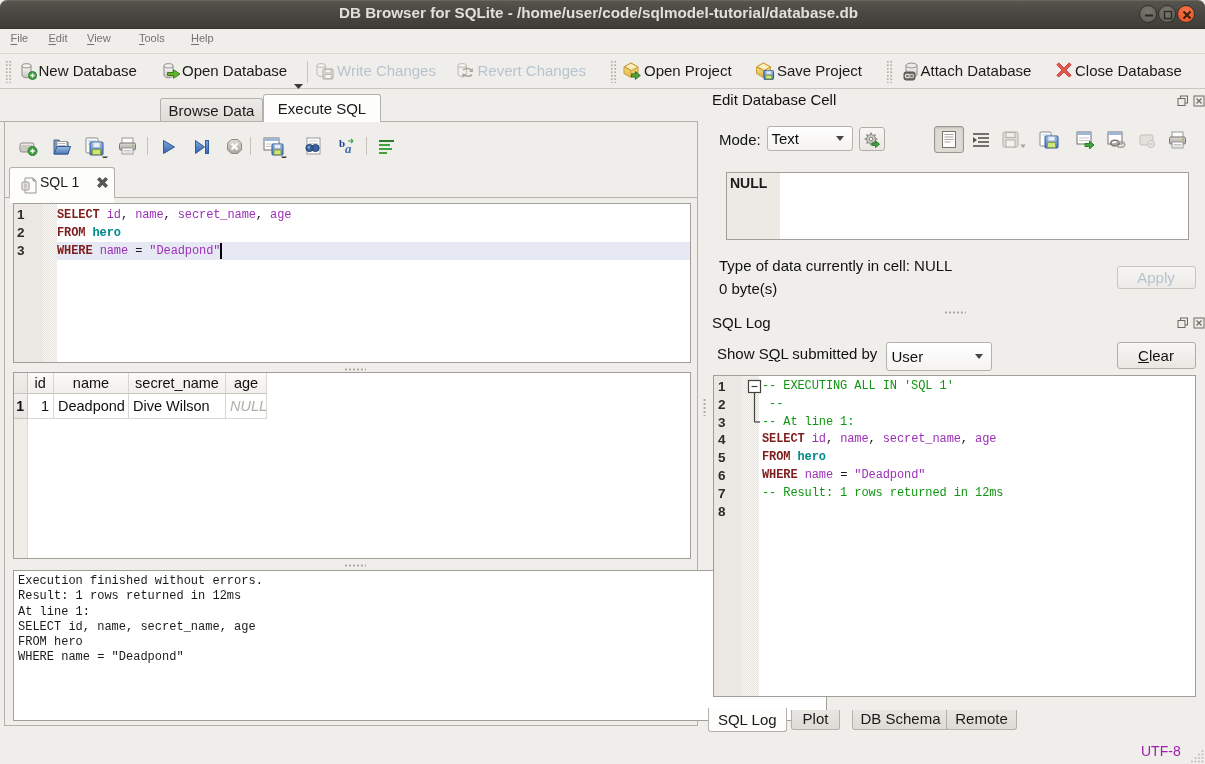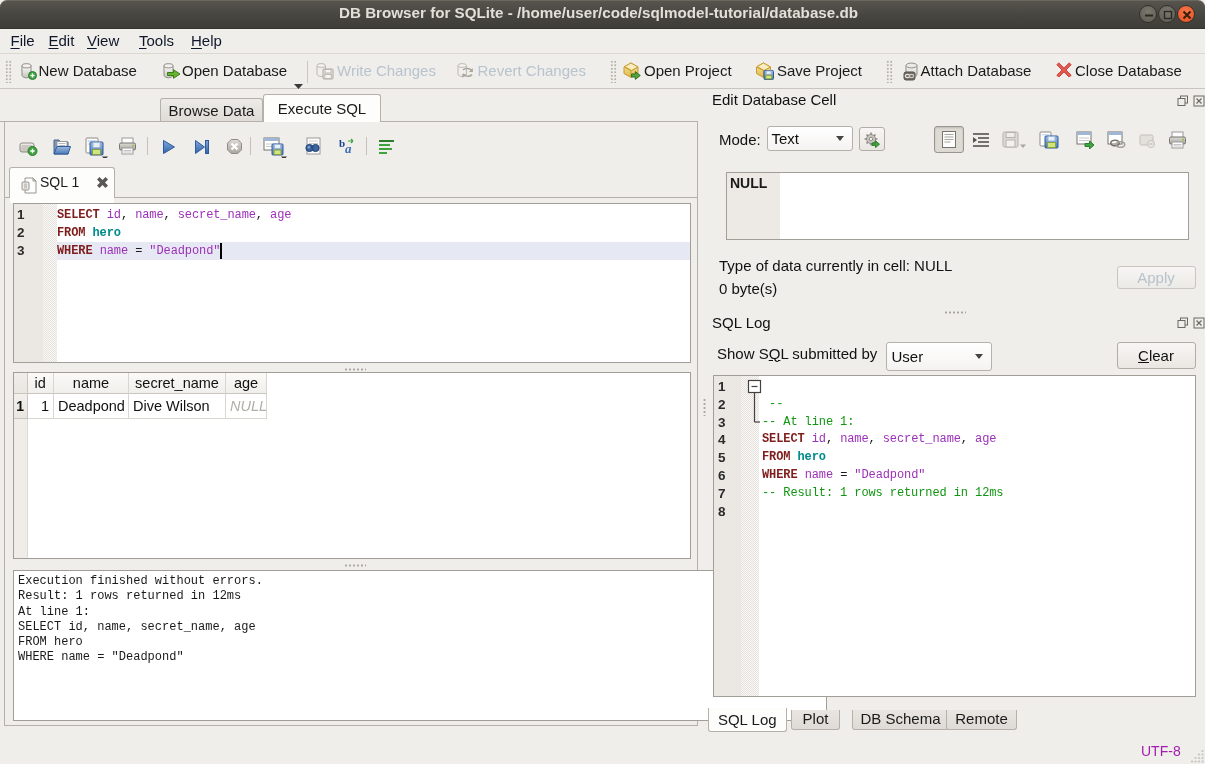--- a/index.html
+++ b/index.html
@@ -13,21 +13,21 @@
 }
 #title-text { position:absolute; left:-4px; top:4px; width:1205px; text-align:center;
   color:#e2dfd9; font-size:15.2px; font-weight:bold; }
 .winbtn { position:absolute; top:5px; width:18px; height:18px; border-radius:50%;
   border:1px solid #33312c; background:radial-gradient(circle at 50% 35%, #7a786e, #5c5a52);
 }
 .winbtn svg { position:absolute; left:2px; top:2px; }
 #btn-close { background:radial-gradient(circle at 50% 35%, #f4764c, #e8511f); }
 
 #menubar { position:absolute; left:0; top:29px; width:1205px; height:24px; background:#f0eeea; }
-.menuitem { position:absolute; top:3px; font-size:15px; color:#0f172a; }
+.menuitem { position:absolute; top:3px; font-size:11px; color:#737373; }
 .menuitem u { text-decoration:underline; text-underline-offset:2px; }
 
 #toolbar { position:absolute; left:0; top:53px; width:1205px; height:36px; background:#f0eeea;
   border-top:1px solid #dbd7d1; border-bottom:1px solid #c9c5bf; }
 .tbtext { position:absolute; top:8px; font-size:15px; color:#1a1a1a; white-space:nowrap; }
 .tbtext.dis { color:#b7c3ce; }
 .sep2 { position:absolute; top:7px; width:1px; height:22px; background:#c8c4be; }
 .grip { position:absolute; top:6px; width:7px; height:23px;
   background-image:radial-gradient(circle, #b3afa8 0.9px, transparent 1.1px);
   background-size:3.5px 3.5px; }
@@ -520,20 +520,21 @@
 <svg class="abs" style="left:1192.5px;top:317px;" width="12" height="12">
   <rect x="1" y="1" width="10" height="10" fill="none" stroke="#6b6862"></rect>
   <path d="M3.5 3.5 l5 5 M8.5 3.5 l-5 5" stroke="#6b6862" stroke-width="1.2"></path>
 </svg>
 <div class="lbl14" style="left:717px; top:344.5px;">Show S<u>Q</u>L submitted by</div>
 <div class="combo" style="left:885.5px; top:341.5px; width:106px; height:29px; line-height:27px; padding-left:5px;">User<span class="arr"></span></div>
 <div class="btn" style="left:1116.5px; top:341.5px; width:79px; height:27px; line-height:25px;"><u>C</u>lear</div>
 <div id="logbox">
   <div id="log-nums"></div>
   <div id="log-fold"></div>
+  <div class="logline" style="top:2px;"><span class="cmt">-- EXECUTING ALL IN 'SQL 1'</span></div>
   <div class="logline" style="top:19.8px;"><span class="cmt"> --</span></div>
   <div class="logline" style="top:37.6px;"><span class="cmt">-- At line 1:</span></div>
   <div class="logline" style="top:55.4px;"><span class="kw">SELECT</span> <span class="idf">id</span>, <span class="idf">name</span>, <span class="idf">secret_name</span>, <span class="idf">age</span></div>
   <div class="logline" style="top:73.2px;"><span class="kw">FROM</span> <span class="tbl">hero</span></div>
   <div class="logline" style="top:91px;"><span class="kw">WHERE</span> <span class="idf">name</span> = <span class="idf">"Deadpond"</span></div>
   <div class="logline" style="top:108.8px;"><span class="cmt">-- Result: 1 rows returned in 12ms</span></div>
   <div class="lognum" style="top:2px;">1</div>
   <div class="lognum" style="top:19.8px;">2</div>
   <div class="lognum" style="top:37.6px;">3</div>
   <div class="lognum" style="top:55.4px;">4</div>

